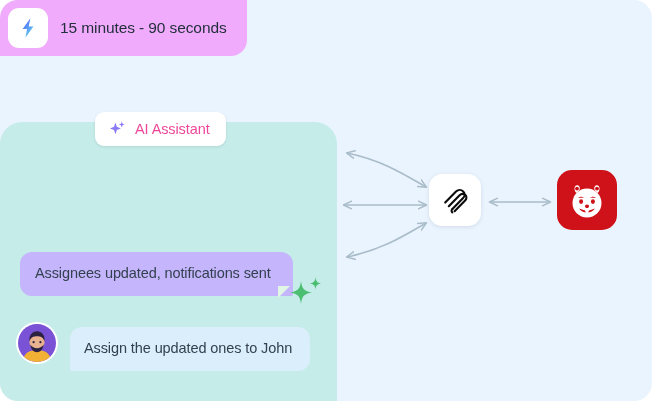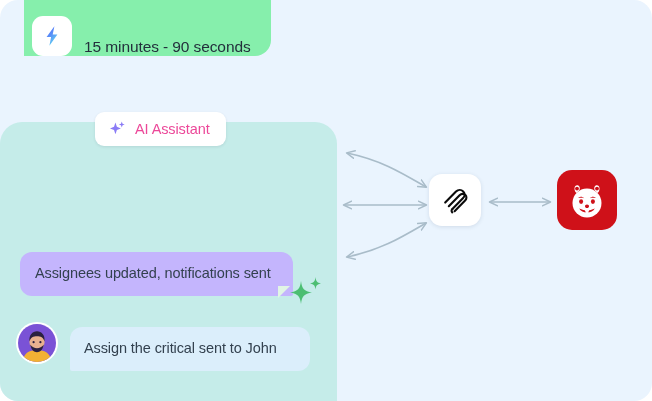--- a/index.html
+++ b/index.html
@@ -24,25 +24,24 @@
   }
 
   
   #top-banner {
     position: absolute;
     left: 0;
     top: 0;
     height: 56px;
     padding: 0 20px 0 8px;
     display: flex;
-    align-items: flex-end;
+    align-items: center;
     gap: 12px;
-    background: #86efac;
+    background: #f0abfc;
     border-bottom-right-radius: 16px;
-    margin-left: 24px;
   }
   #bolt-tile {
     width: 40px;
     height: 40px;
     border-radius: 11px;
     background: #ffffff;
     display: flex;
     align-items: center;
     justify-content: center;
     flex: none;
@@ -239,21 +238,21 @@
         <path d="M5 38 C5 29.5 11 26 19 26 C27 26 33 29.5 33 38 Z" fill="#f2b134"></path>
         <ellipse cx="19" cy="18" rx="7.6" ry="8.6" fill="#e8b18f"></ellipse>
         <path d="M11.4 17.5 C11 10.8 14.4 7.2 19 7.2 C23.6 7.2 27 10.8 26.6 17.5 C25.4 13.4 22.6 12.2 19 12.2 C15.4 12.2 12.6 13.4 11.4 17.5 Z" fill="#2b2140"></path>
         <path d="M12.2 20.6 C13.4 26.4 16 28.2 19 28.2 C22 28.2 24.6 26.4 25.8 20.6 C23.8 23.4 21.6 24.2 19 24.2 C16.4 24.2 14.2 23.4 12.2 20.6 Z" fill="#2b2140"></path>
         <circle cx="15.6" cy="18.2" r="1.1" fill="#2b2140"></circle>
         <circle cx="22.4" cy="18.2" r="1.1" fill="#2b2140"></circle>
       </g>
     </svg>
   </div>
 
-  <div id="bubble-user" class="bubble">Assign the critical sent to John</div>
+  <div id="bubble-user" class="bubble">Assign the updated ones to John</div>
 
   <div id="arrows-fan">
     <svg width="110" height="130" viewBox="0 0 110 130" aria-hidden="true">
       <defs>
         <marker id="arrowR" viewBox="0 0 10 10" refX="8" refY="5" markerWidth="6" markerHeight="6" orient="auto-start-reverse">
           <path d="M0.5,1.2 L8.5,5 L0.5,8.8" fill="none" stroke="#a9bcc9" stroke-width="1.4" stroke-linecap="round" stroke-linejoin="round"></path>
         </marker>
         <marker id="arrowL" viewBox="0 0 10 10" refX="2" refY="5" markerWidth="6" markerHeight="6" orient="auto">
           <path d="M9.5,1.2 L1.5,5 L9.5,8.8" fill="none" stroke="#a9bcc9" stroke-width="1.4" stroke-linecap="round" stroke-linejoin="round"></path>
         </marker>

